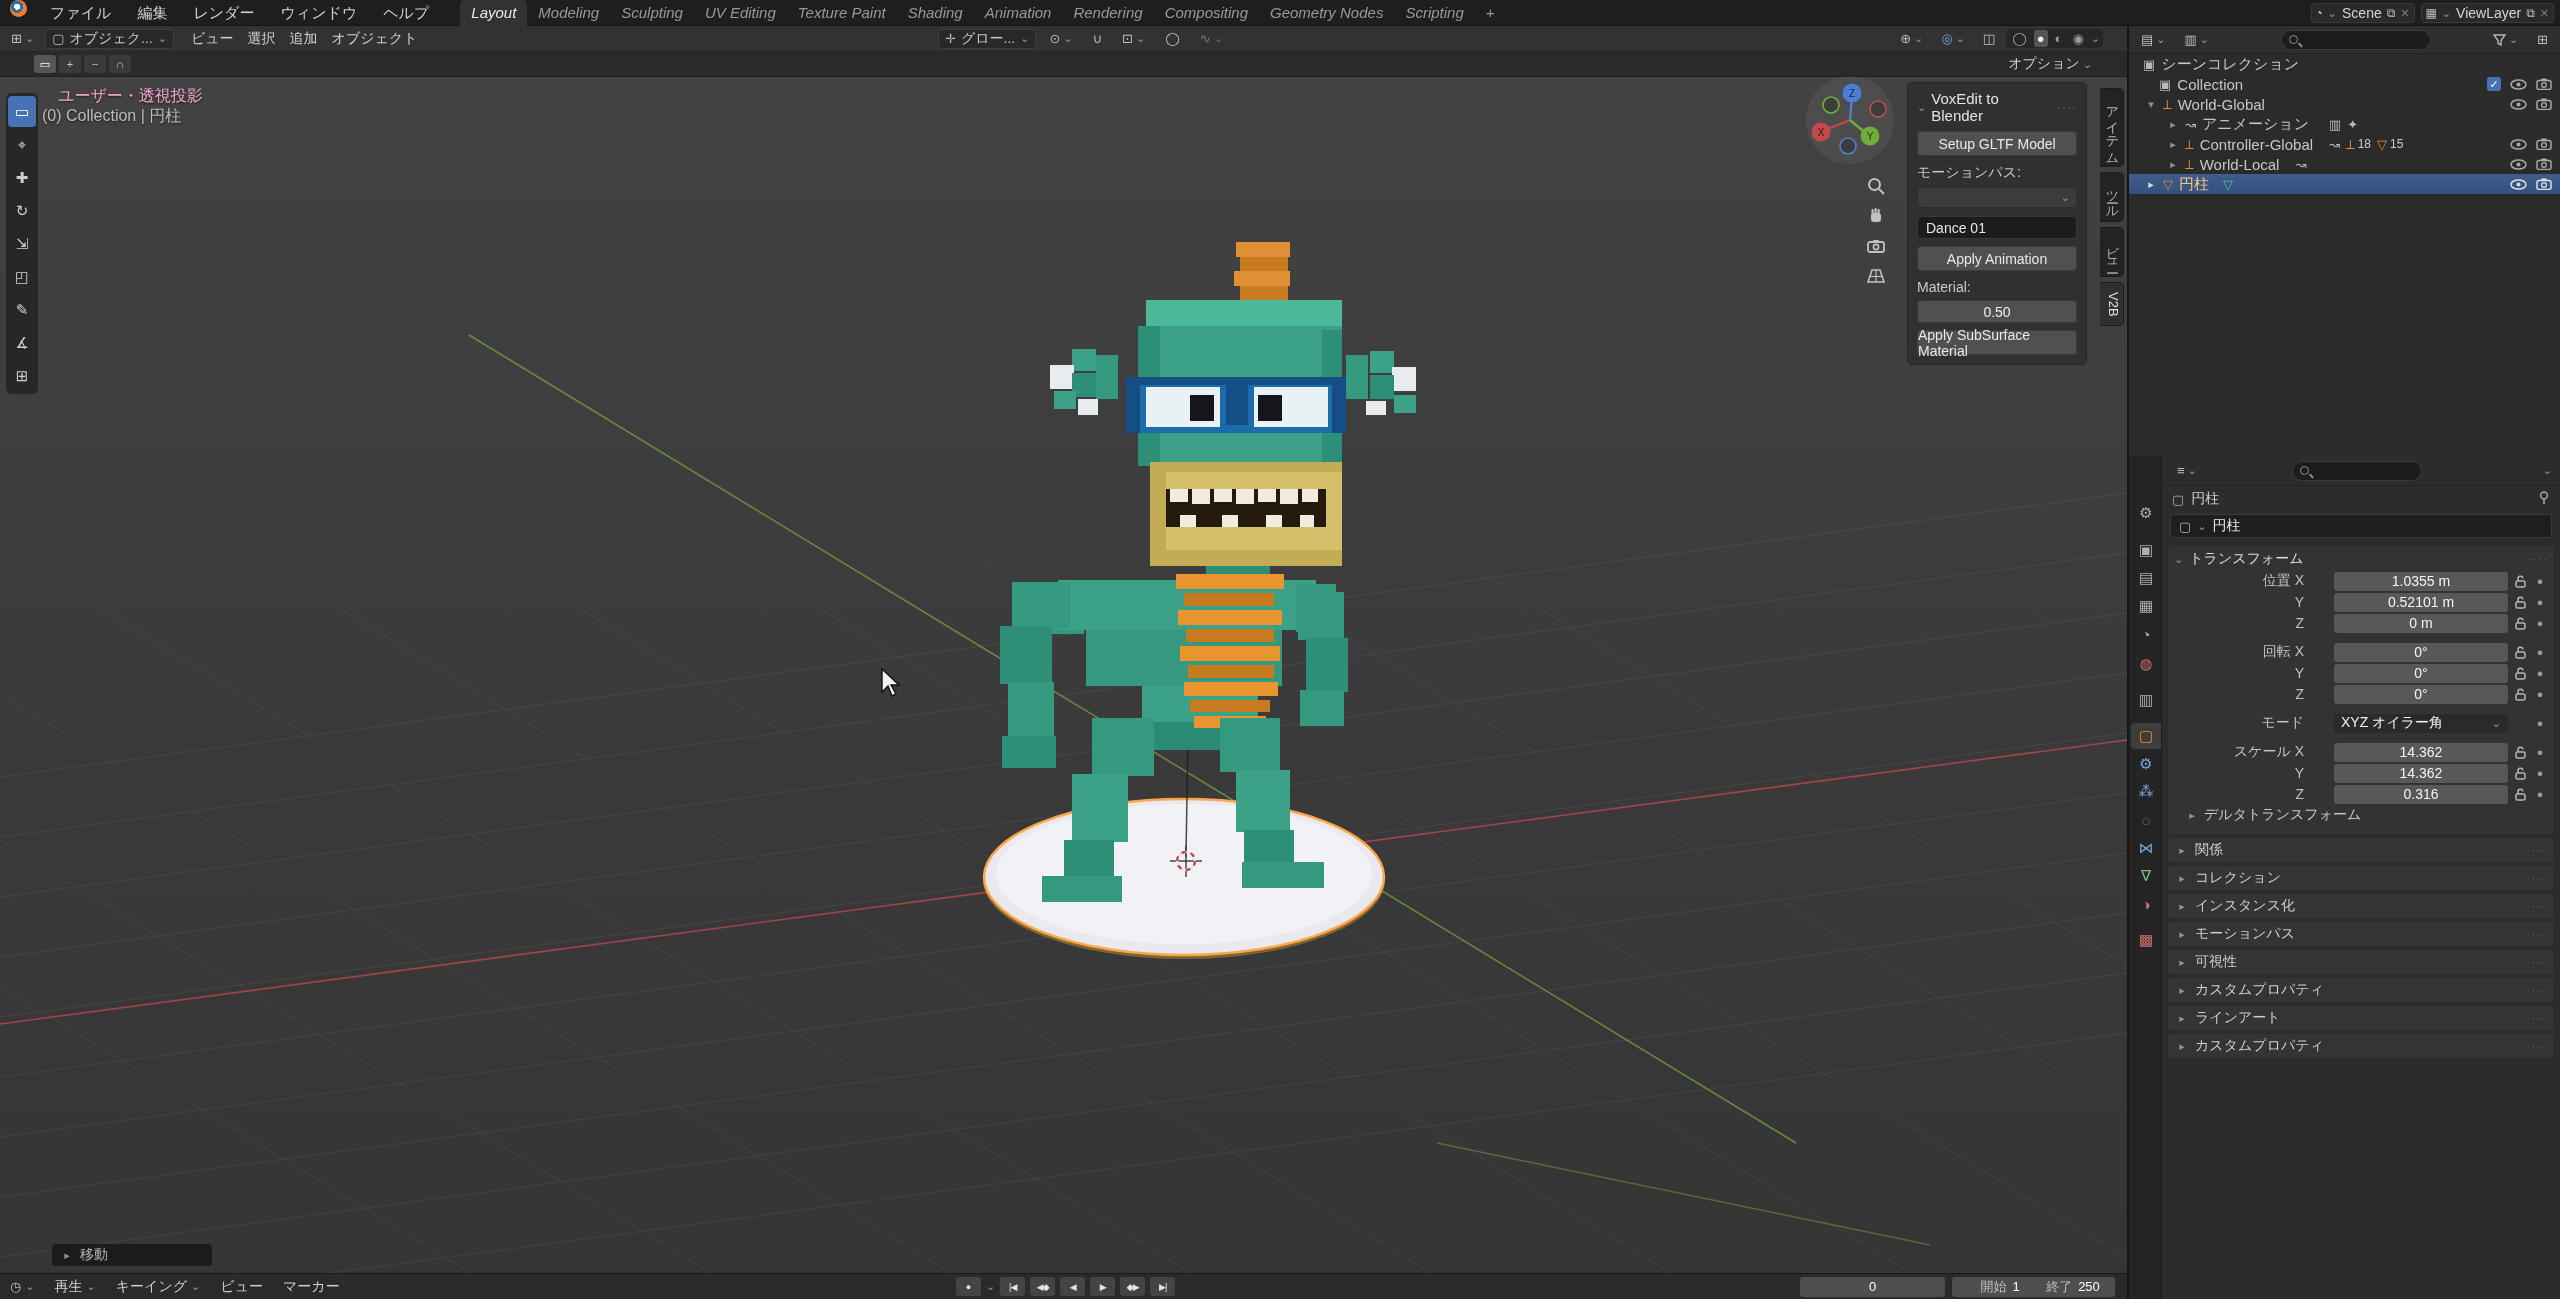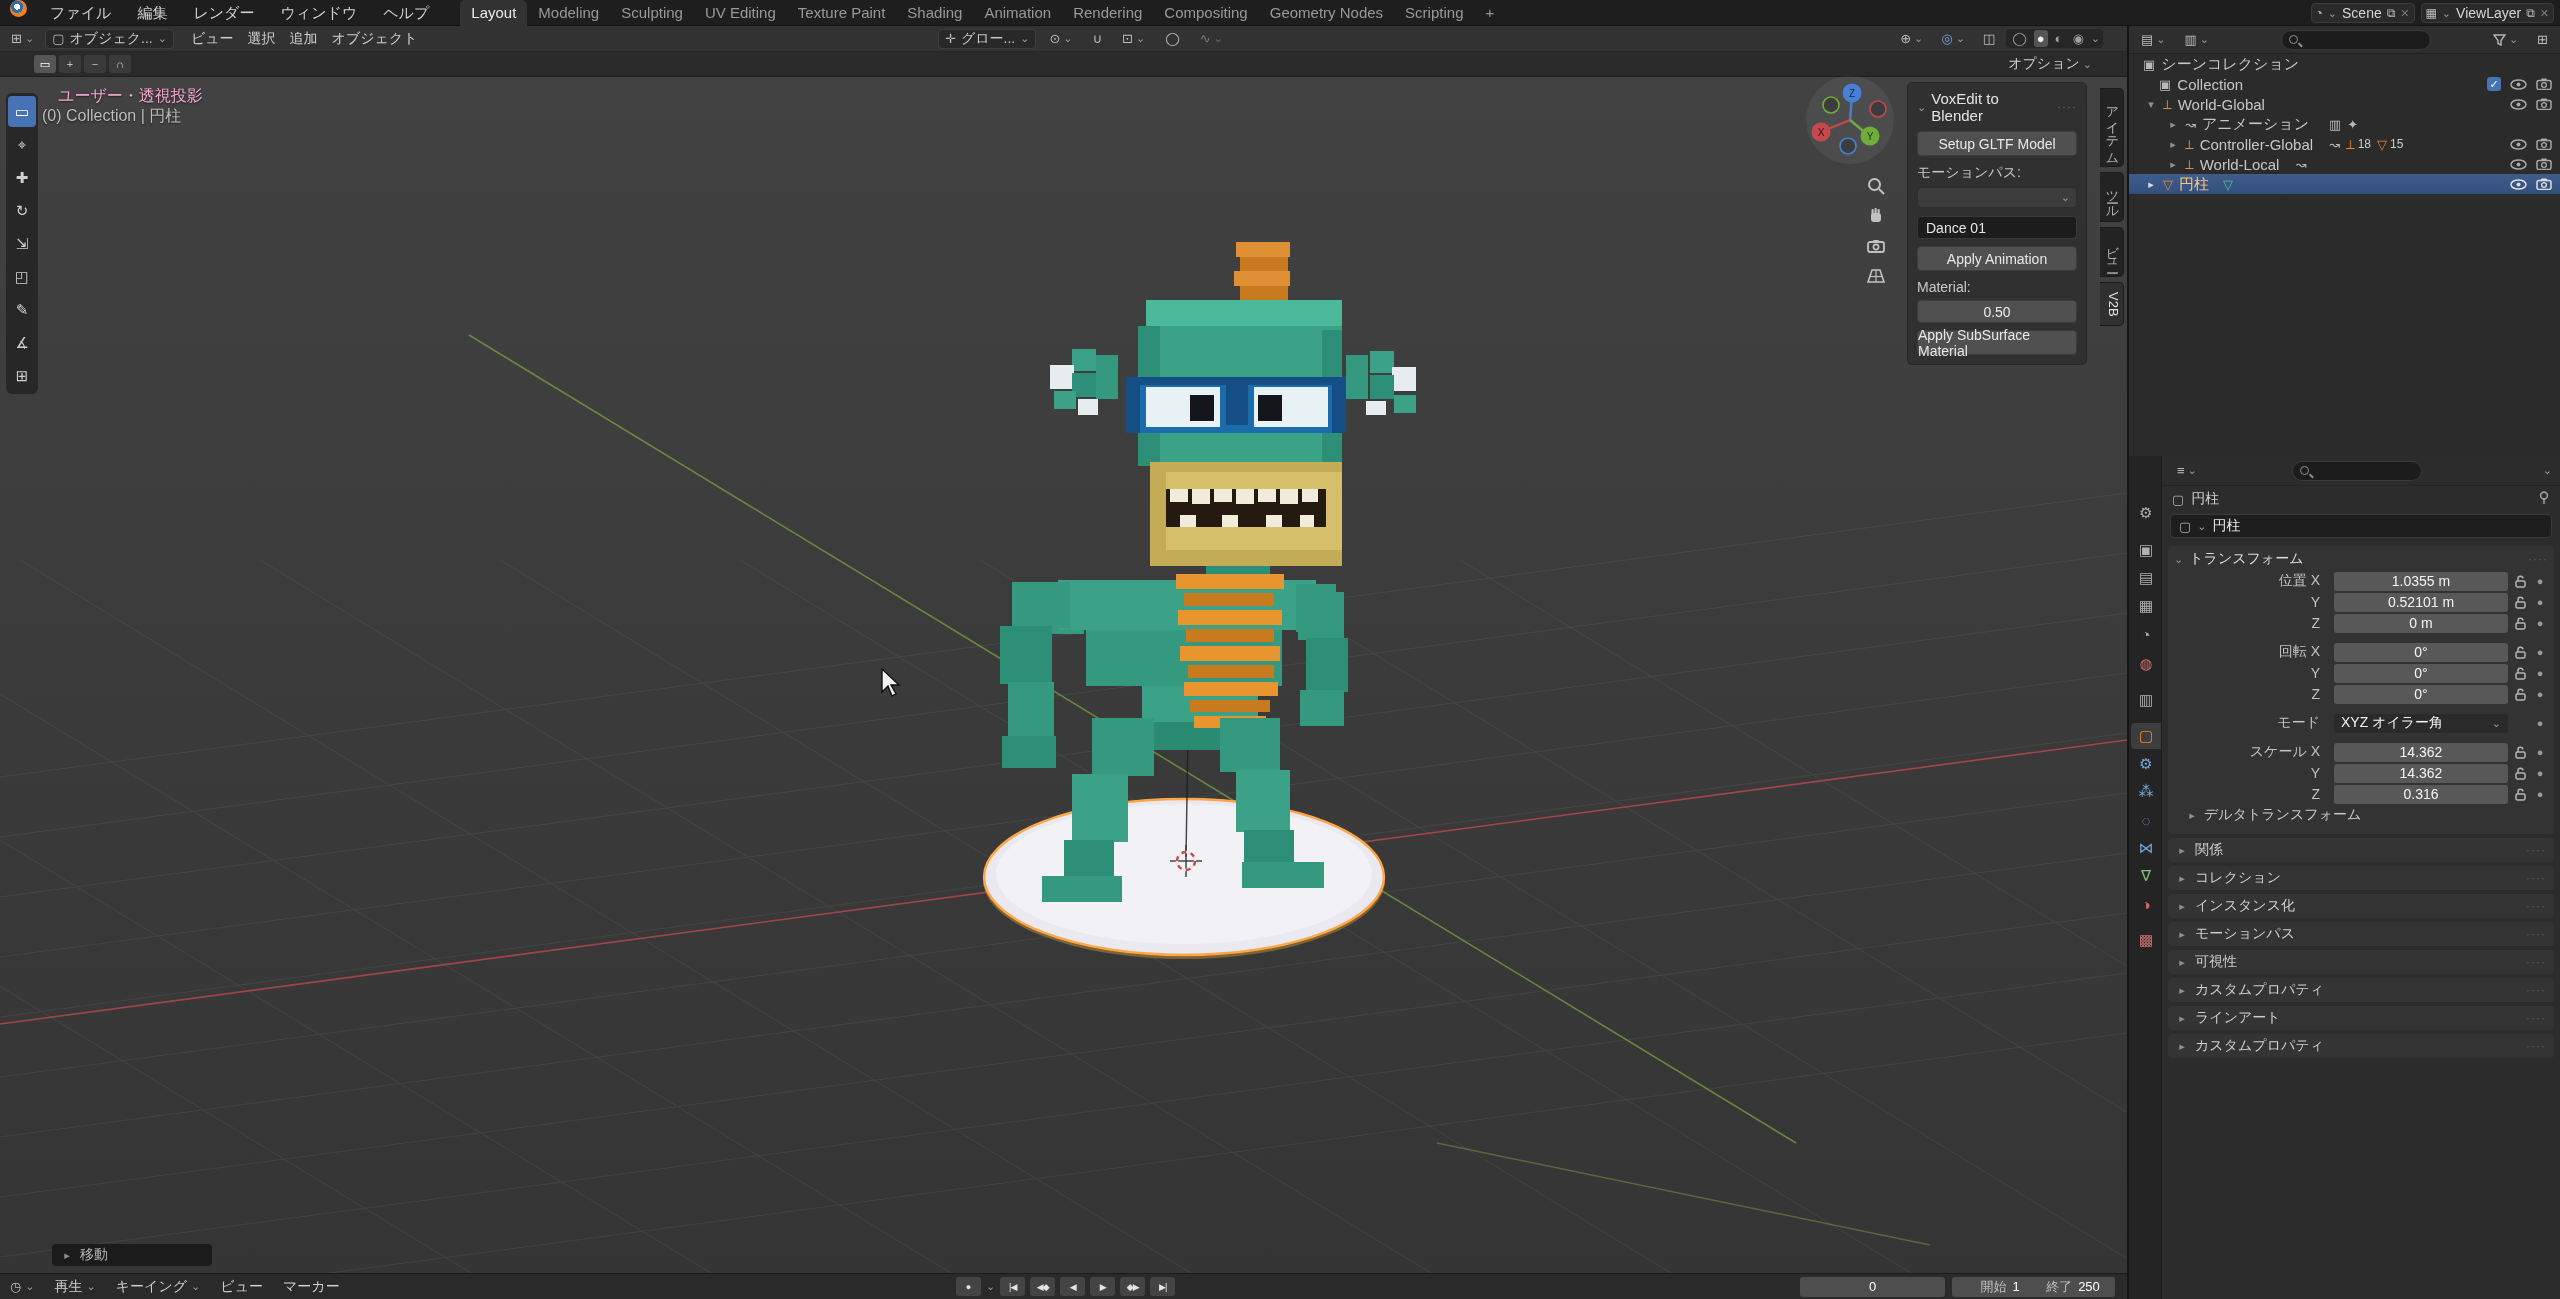--- a/index.html
+++ b/index.html
@@ -6,21 +6,21 @@
   *{box-sizing:border-box;user-select:none;}
   #app{position:relative;width:2560px;height:1299px;overflow:hidden;
        font-family:"Liberation Sans","DejaVu Sans",sans-serif;font-size:15px;color:#c8c8c8;background:#1e1e1e;cursor:default;}
   .abs{position:absolute;}
 
   
   #topbar{left:0;top:0;width:2560px;height:26px;background:#1e1e1e;border-bottom:1px solid #141414;display:flex;align-items:flex-start;}
   .logo{width:17px;height:17px;border-radius:50%;background:radial-gradient(circle at 42% 40%,#fff 0 3px,#2a6fb4 3px 6px,#ef7e27 6px);margin:0 10px 0 10px;}
   .menu-item{padding:0 13px;height:26px;display:flex;align-items:center;color:#d2d2d2;font-size:15px;}
   #ws-tabs{display:flex;align-items:flex-end;height:26px;margin-left:18px;}
-  .ws-tab{padding:4px 11px 5px;font-size:15px;color:#999;border-radius:5px 5px 0 0;}
+  .ws-tab{padding:4px 11px 5px;font-size:15px;color:#999;border-radius:5px 5px 0 0;font-style:italic;}
   .ws-tab.active{background:#323232;color:#e9e9e9;}
   #topbar-right{position:absolute;right:6px;top:3px;display:flex;gap:6px;}
   .selector{display:flex;align-items:center;background:#2a2a2a;border:1px solid #3a3a3a;border-radius:4px;height:20px;padding:0 4px;gap:5px;font-size:14px;color:#d5d5d5;}
   .selector .sicon{font-size:12px;color:#bdbdbd;}
   .dim{color:#7c7c7c;font-size:11px;}
   .chev{font-size:11px;color:#9a9a9a;line-height:1;}
 
   
   #vh1{left:0;top:26px;width:2127px;height:26px;background:#323232;border-bottom:1px solid #262626;display:flex;align-items:center;}
   #vh2{left:0;top:52px;width:2127px;height:25px;background:#2a2a2a;border-bottom:1px solid #1f1f1f;display:flex;align-items:center;}
@@ -103,21 +103,21 @@
   .pt-grey{color:#b0b0b0}.pt-red{color:#cf6f6f}.pt-blue{color:#74a8d8}.pt-green{color:#7cc47c}.pt-orange{color:#e8892b}
   #pcontent{position:absolute;left:33px;top:0;width:398px;height:843px;}
   #pheader{height:30px;display:flex;align-items:center;gap:8px;padding:0 8px;border-bottom:1px solid #242424;}
   .pbread{height:26px;display:flex;align-items:center;gap:7px;padding:0 10px;color:#cfcfcf;font-size:14px;}
   .pname-row{display:flex;align-items:center;gap:5px;padding:2px 8px;}
   .pname-field{flex:1;height:24px;background:#1e1e1e;border:1px solid #3a3a3a;border-radius:4px;display:flex;align-items:center;padding:0 8px;color:#e8e8e8;font-size:14px;gap:6px;}
   .panel{margin:6px 6px 0;background:#333333;border-radius:4px;padding:2px 6px 8px;}
   .panel-h{display:flex;align-items:center;gap:6px;height:22px;color:#dcdcdc;font-size:14px;}
   .grip{margin-left:auto;color:#5f5f5f;font-size:12px;letter-spacing:1px;}
   .trow{display:flex;align-items:center;height:20px;margin-top:1px;}
-  .trow .lbl{width:160px;text-align:right;padding-right:14px;color:#c3c3c3;font-size:14px;flex:0 0 160px;}
+  .trow .lbl{width:160px;text-align:right;padding-right:30px;color:#c3c3c3;font-size:14px;flex:0 0 160px;}
   .tfield{flex:1;height:19px;background:#585858;border-radius:3px;display:flex;align-items:center;justify-content:center;font-size:14px;color:#f4f4f4;}
   .tfield.dd{background:#2a2a2a;justify-content:space-between;padding:0 7px;text-align:right;}
   .lockbox{width:24px;display:flex;justify-content:center;}
   .dot{width:16px;text-align:center;color:#9a9a9a;font-size:11px;}
   .gap8{height:8px;}
   .sub-sec{display:flex;gap:6px;align-items:center;height:22px;padding-left:12px;color:#c9c9c9;font-size:14px;}
   .sect{margin:4px 6px 0;background:#343434;border-radius:4px;height:24px;display:flex;align-items:center;gap:7px;padding:0 8px;color:#cfcfcf;font-size:14px;}
 
   .padlock{display:inline-block;}
 </style>

